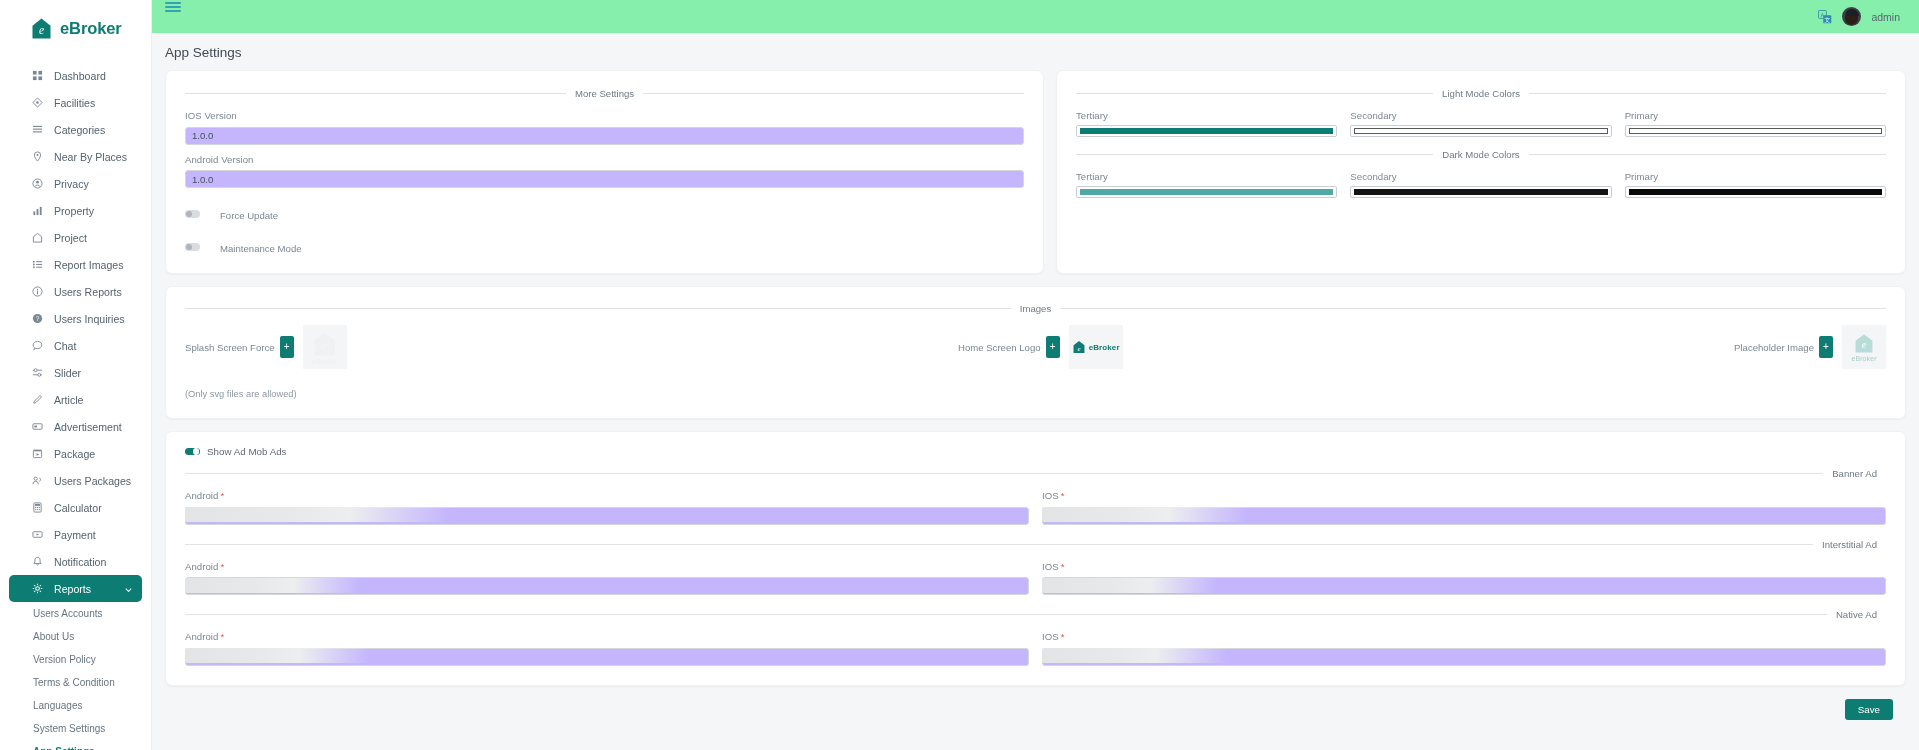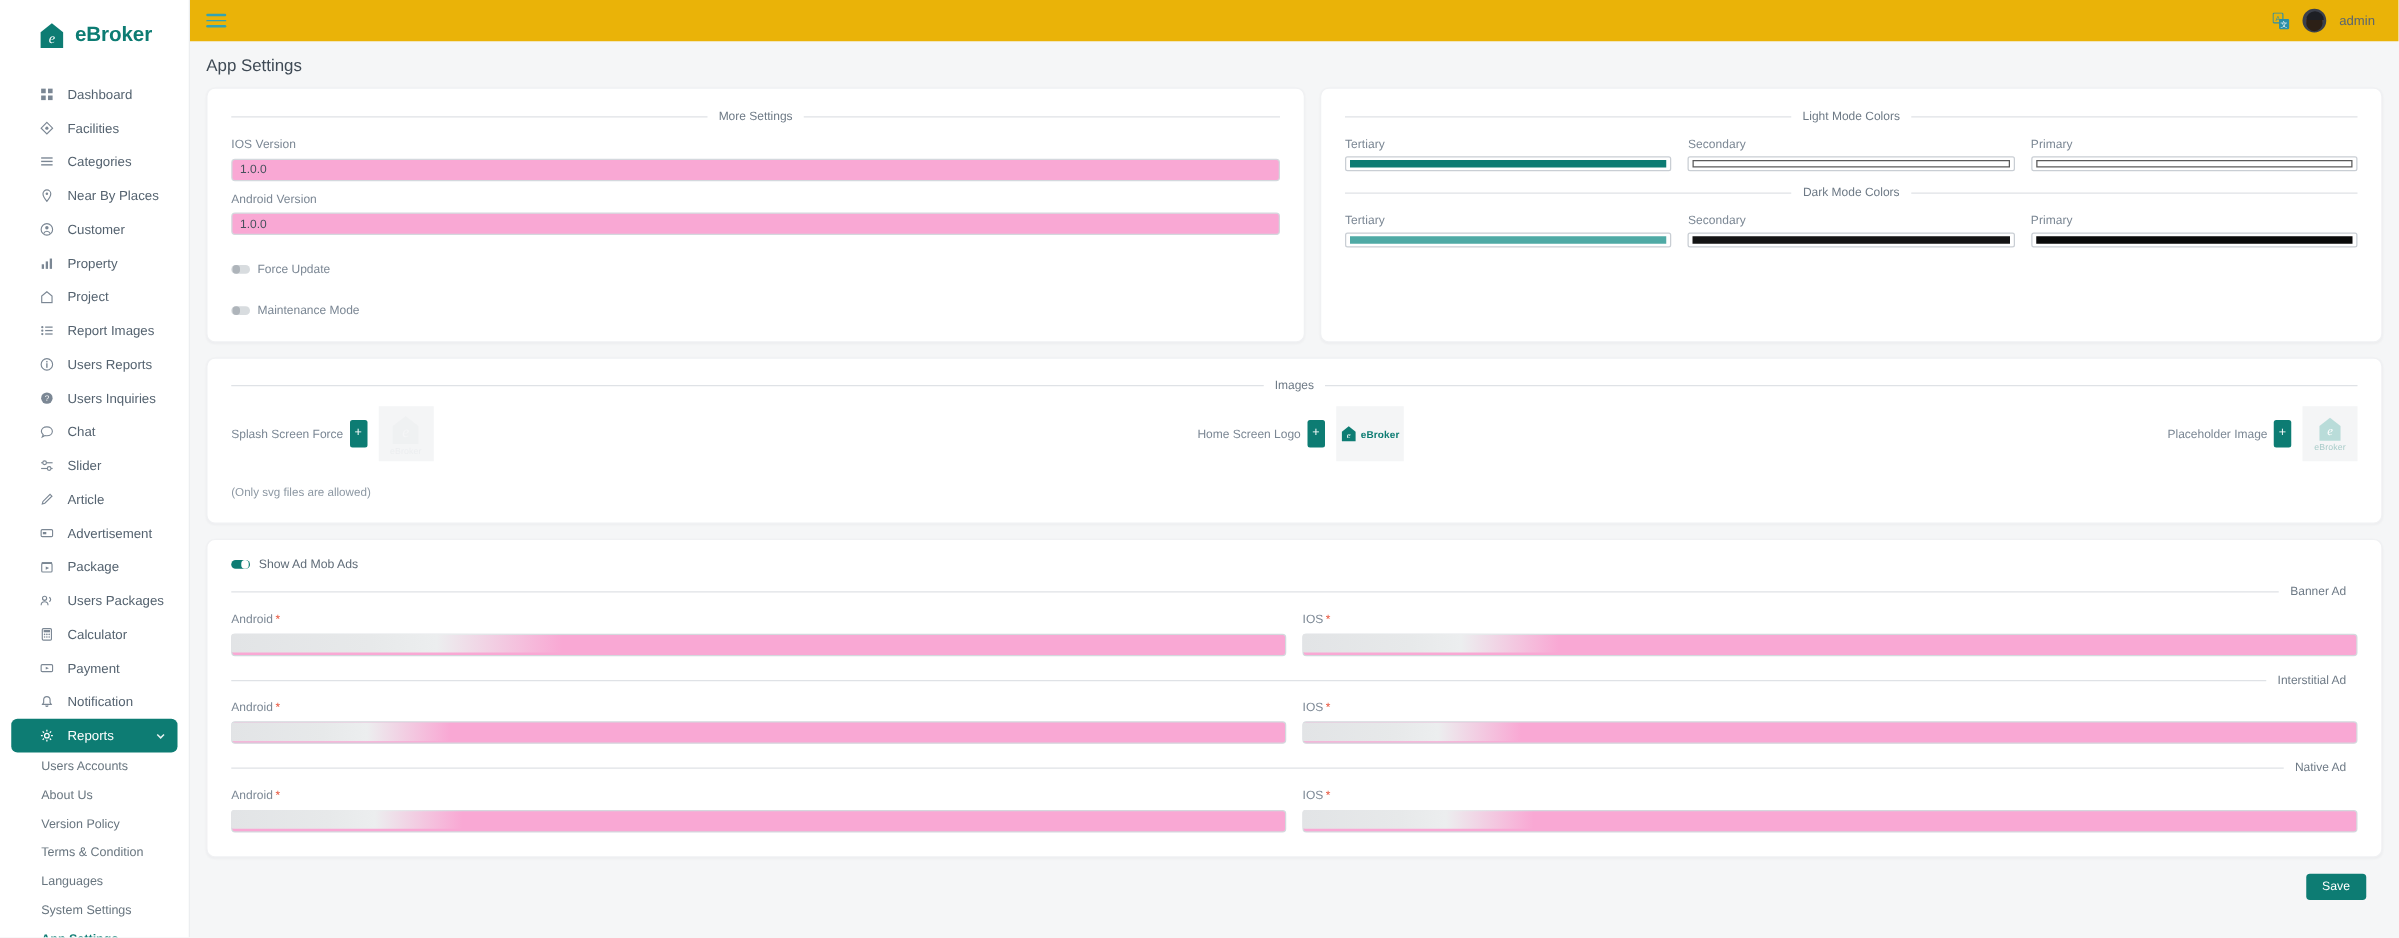--- a/index.html
+++ b/index.html
@@ -59,22 +59,22 @@
   .sub-item + .sub-item { margin-top: 5px; }
   .sub-item.active { color: #0d7c73; font-weight: 600; }
 
   
   .main {
     flex: 1 1 auto; height: 750px;
     display: flex; flex-direction: column;
     background: #f5f6f7; overflow: hidden;
   }
   .topbar {
-    height: 33px; flex: 0 0 33px; background: #eab308;
-    display: flex; align-items: center;
+    height: 33px; flex: 0 0 33px; background: #86efac;
+    display: flex; 
     padding: 0 19px 0 13px;
   }
   .hamburger { width: 16px; height: 14px; cursor: pointer;
     display: flex; flex-direction: column; justify-content: center; gap: 2.6px; }
   .hamburger i { display: block; height: 1.7px; background: #33a3b2; border-radius: 1px; }
   .topbar-right { margin-left: auto; display: flex; align-items: center; gap: 10px; }
   .lang-icon { width: 14px; height: 14px; cursor: pointer; }
   .avatar {
     width: 19px; height: 19px; border-radius: 50%;
     background: #3a3f4b; overflow: hidden; position: relative; flex: 0 0 19px;
@@ -111,26 +111,26 @@
 
   .field { margin-bottom: 9px; }
   .field-label {
     display: block; font-size: 9.6px; color: #7b8794;
     margin-bottom: 4px; letter-spacing: .05px;
   }
   .field-label .req { color: #e8533a; margin-left: 2px; }
   .text-input {
     width: 100%; height: 18px;
     border: 1px solid #d4d8dd; border-radius: 3px;
-    background: #f9a8d4; font-size: 9.6px; color: #46515c;
+    background: #c4b5fd; font-size: 9.6px; color: #46515c;
     padding: 0 6px; font-family: "Liberation Sans", sans-serif;
     outline: none;
   }
 
-  .toggle-row { display: flex; align-items: center; gap: 6px; margin-top: 22px; }
+  .toggle-row { display: flex; gap: 20px; margin-top: 22px; }
   .toggle {
     width: 15px; height: 7.5px; border-radius: 5px;
     background: #d8dcdf; position: relative; flex: 0 0 15px; cursor: pointer;
   }
   .toggle i {
     position: absolute; width: 6.5px; height: 6.5px; border-radius: 50%;
     background: #aeb4ba; top: 0.5px; left: 0.8px;
   }
   .toggle.on { background: #0d7c73; }
   .toggle.on i { background: #ffffff; left: auto; right: 0.8px; }
@@ -245,21 +245,21 @@
         <span>Near By Places</span>
       </div>
       <div class="nav-item">
         <span class="ico">
           <svg viewBox="0 0 12 12" fill="currentColor">
             <circle cx="6" cy="6" r="5" fill="none" stroke="currentColor" stroke-width="1"></circle>
             <circle cx="6" cy="4.6" r="1.5"></circle>
             <path d="M3.2 9.6a3 3 0 0 1 5.6 0" fill="none" stroke="currentColor" stroke-width="1"></path>
           </svg>
         </span>
-        <span>Customer</span>
+        <span>Privacy</span>
       </div>
       <div class="nav-item">
         <span class="ico">
           <svg viewBox="0 0 12 12" fill="currentColor">
             <rect x="1.5" y="7" width="2" height="4"></rect>
             <rect x="5" y="4.5" width="2" height="6.5"></rect>
             <rect x="8.5" y="2" width="2" height="9"></rect>
           </svg>
         </span>
         <span>Property</span>

